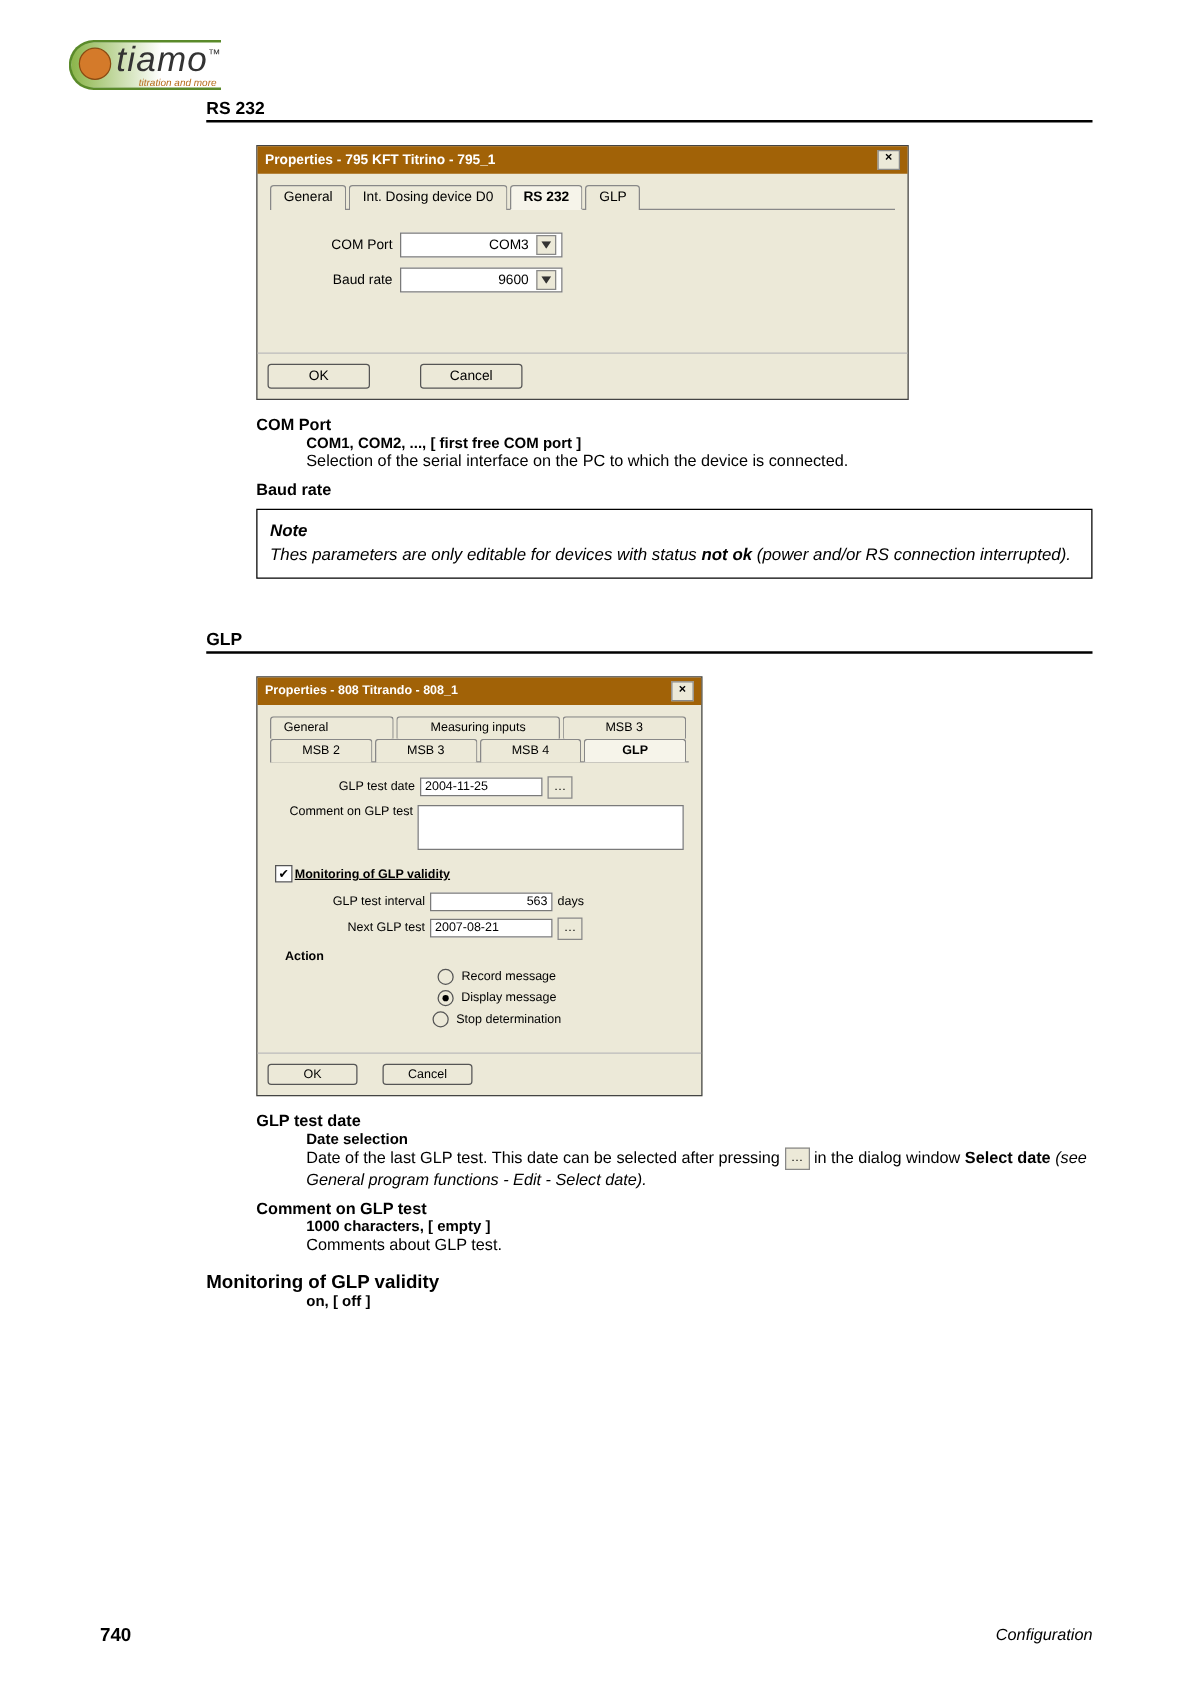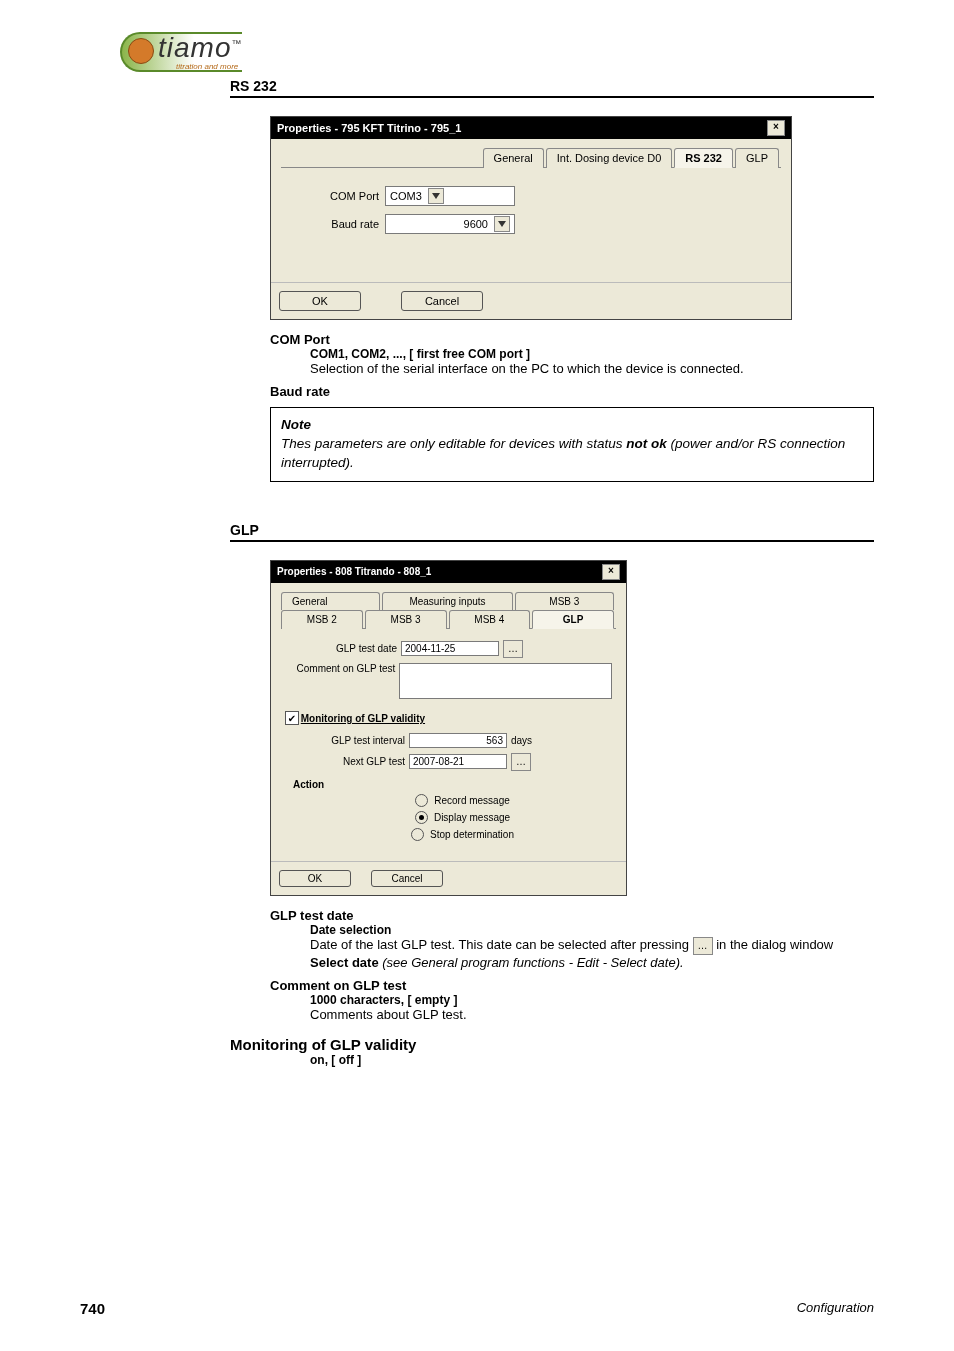--- a/index.html
+++ b/index.html
@@ -4,21 +4,21 @@
 <style>
   body {
     margin: 0;
     padding: 0;
     font-family: Arial, Helvetica, sans-serif;
     background: #fff;
     color: #000;
     width: 954px;
   }
   .page {
-    padding: 24px 80px 40px 120px;
+    padding: 24px 80px 40px 55px;
     position: relative;
     min-height: 1200px;
   }
   .logo {
     position: relative;
     width: 160px;
     height: 50px;
     margin-bottom: 4px;
   }
   .logo-swoosh {
@@ -78,41 +78,41 @@
     border: 1px solid #444;
     background: #ece9d8;
     font-family: Tahoma, Arial, sans-serif;
     font-size: 11px;
     color: #000;
     margin-bottom: 12px;
   }
   .dialog-large { width: 520px; }
   .dialog-small { width: 355px; font-size: 10px; }
   .dlg-title {
-    background: #000000;
+    background: #a16207;
     color: #fff;
     padding: 3px 6px;
     font-weight: bold;
     display: flex;
     justify-content: space-between;
     align-items: center;
   }
   .dlg-close {
     background: #ece9d8;
     color: #000;
     border: 1px solid #888;
     width: 16px; height: 14px;
     line-height: 12px;
     text-align: center;
     font-weight: bold;
     font-size: 10px;
   }
   .dlg-body { padding: 8px 10px 10px 10px; }
 
-  .tabs-row { display: flex; border-bottom: 1px solid #888; justify-content: flex-end; }
+  .tabs-row { display: flex; border-bottom: 1px solid #888; }
   .tab {
     padding: 3px 10px;
     border: 1px solid #888;
     border-bottom: none;
     margin-right: 2px;
     background: #ece9d8;
     border-radius: 3px 3px 0 0;
     position: relative;
     top: 1px;
   }
@@ -126,21 +126,21 @@
   }
   .form-row .lbl { width: 90px; text-align: right; }
   .selectbox {
     border: 1px solid #7a7a7a;
     background: #fff;
     padding: 1px 4px;
     display: inline-flex;
     align-items: center;
     gap: 6px;
     min-width: 100px;
-    justify-content: flex-start;
+    justify-content: flex-end;
   }
   .caret {
     width: 14px; height: 14px;
     border: 1px solid #888;
     background: #ece9d8;
     display: inline-flex;
     align-items: center;
     justify-content: center;
   }
   .caret svg { width: 8px; height: 6px; }

